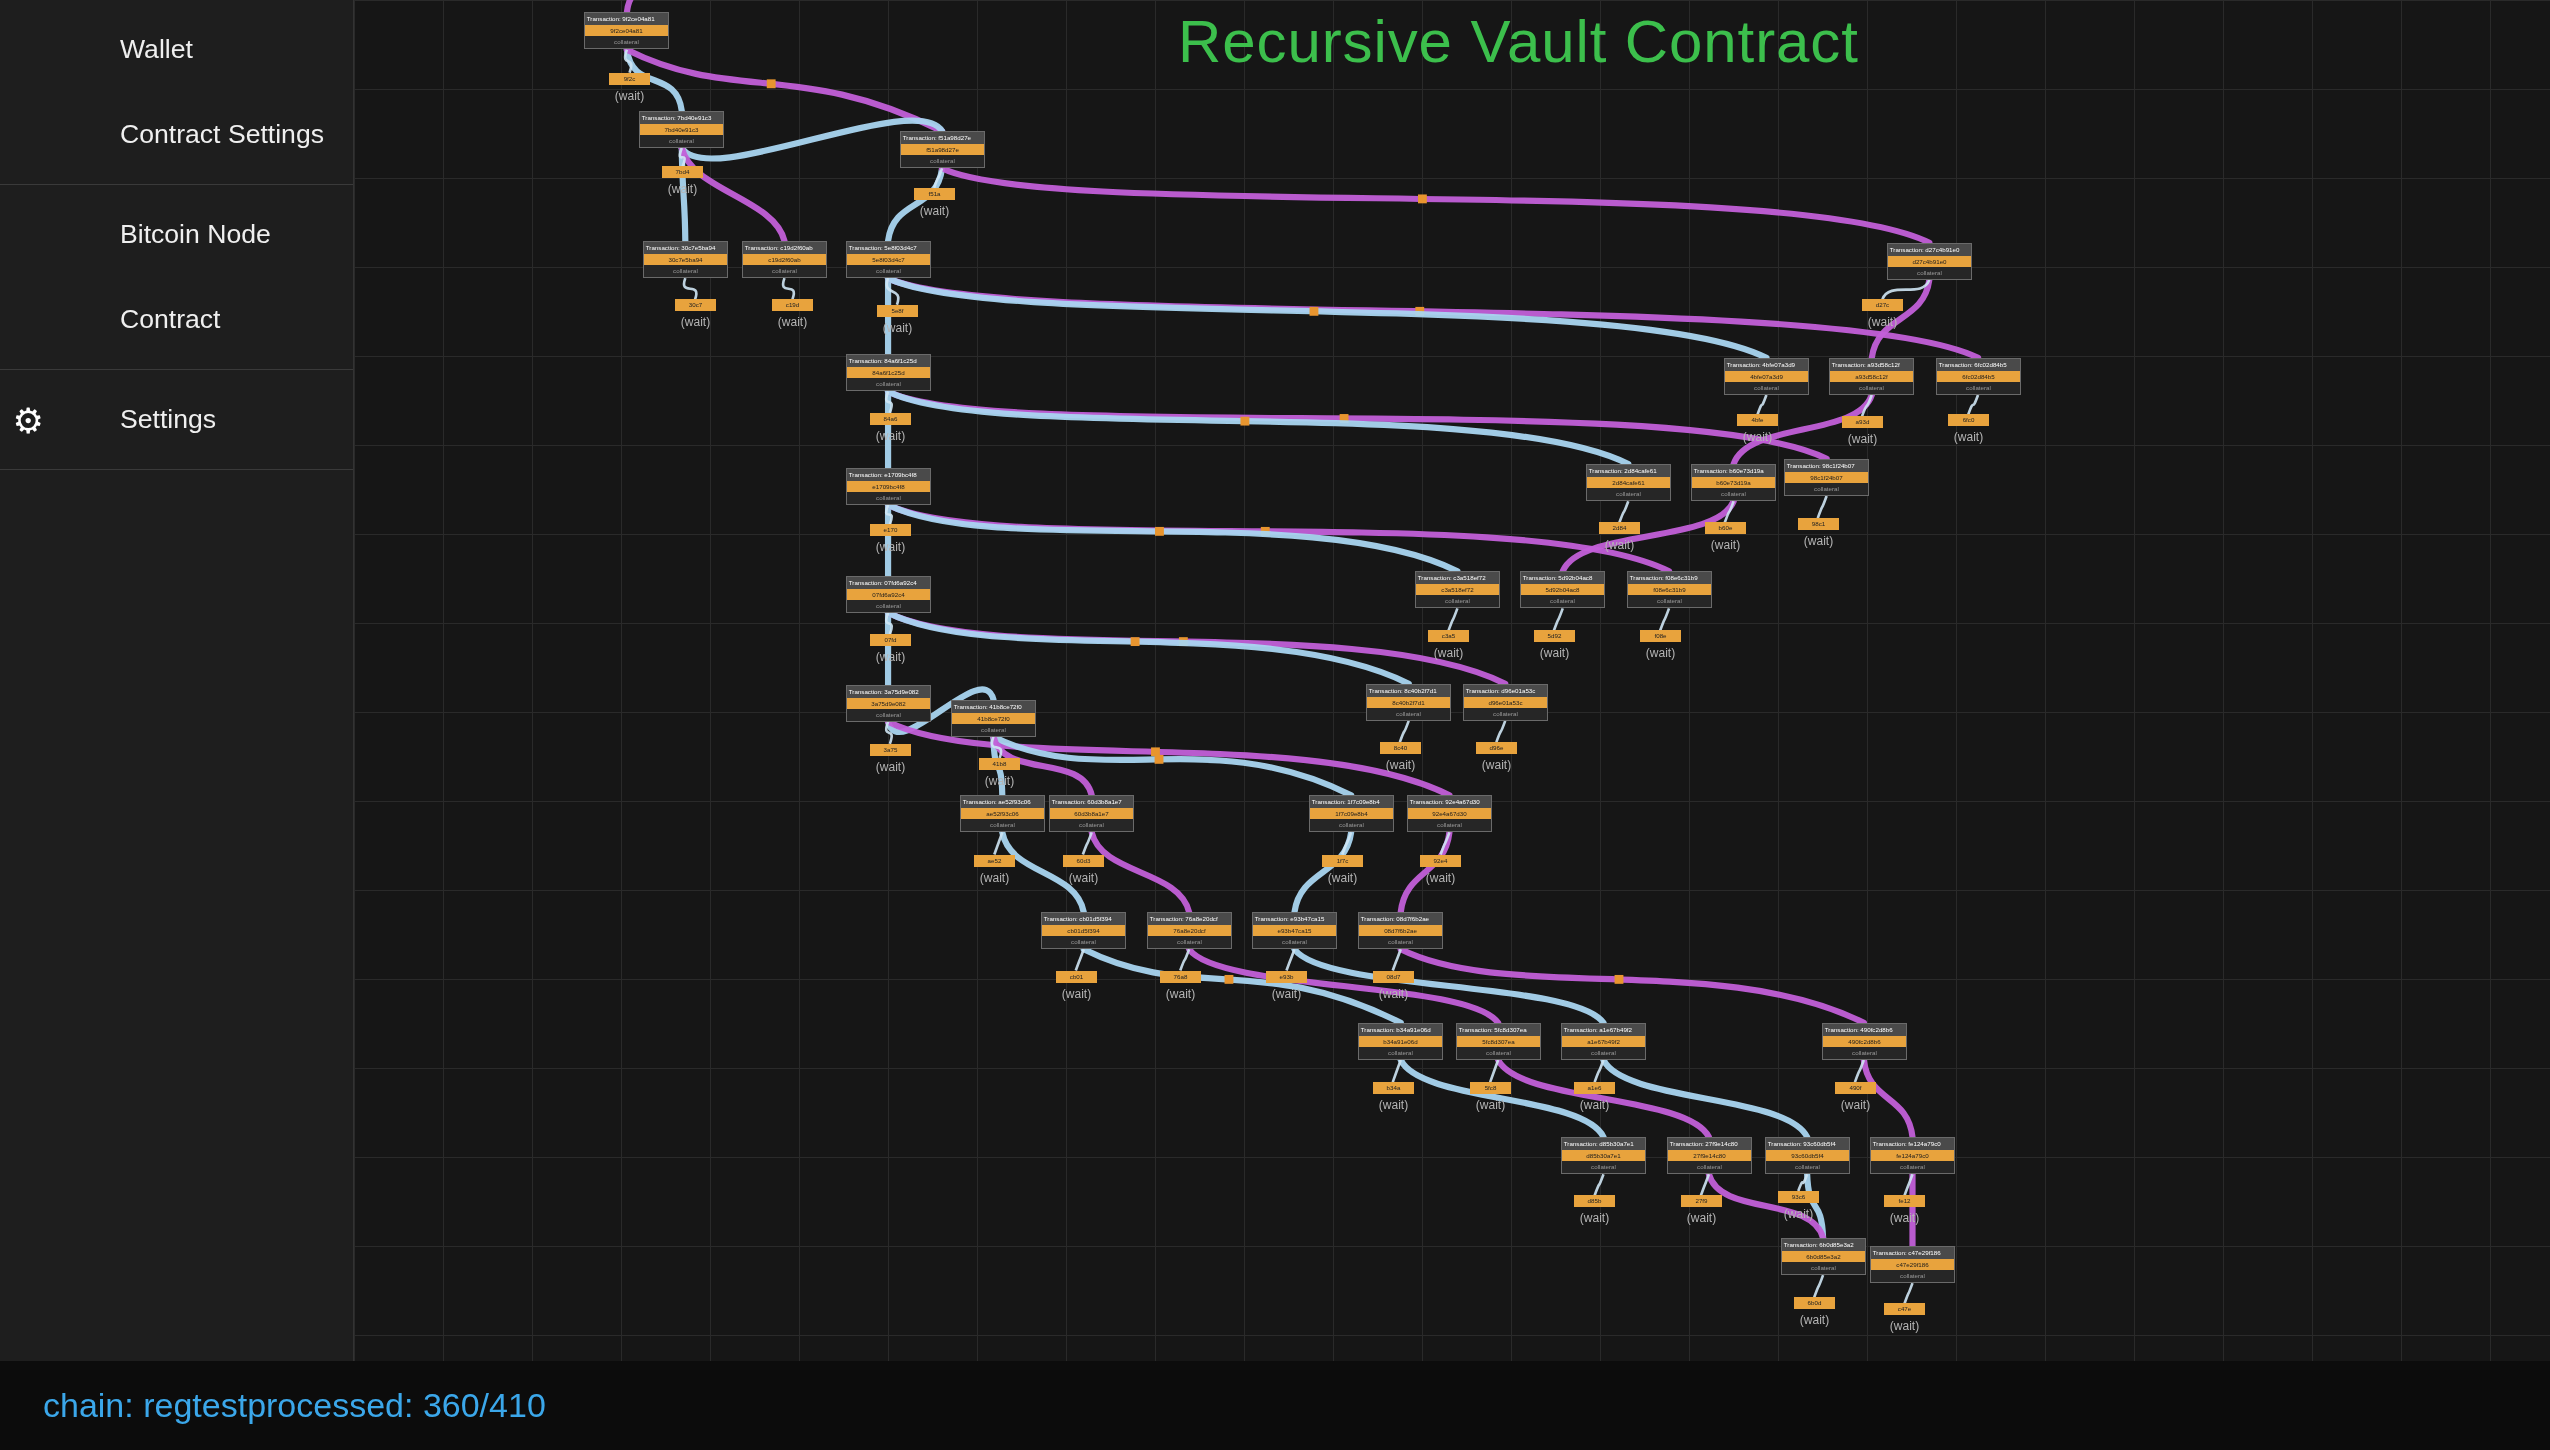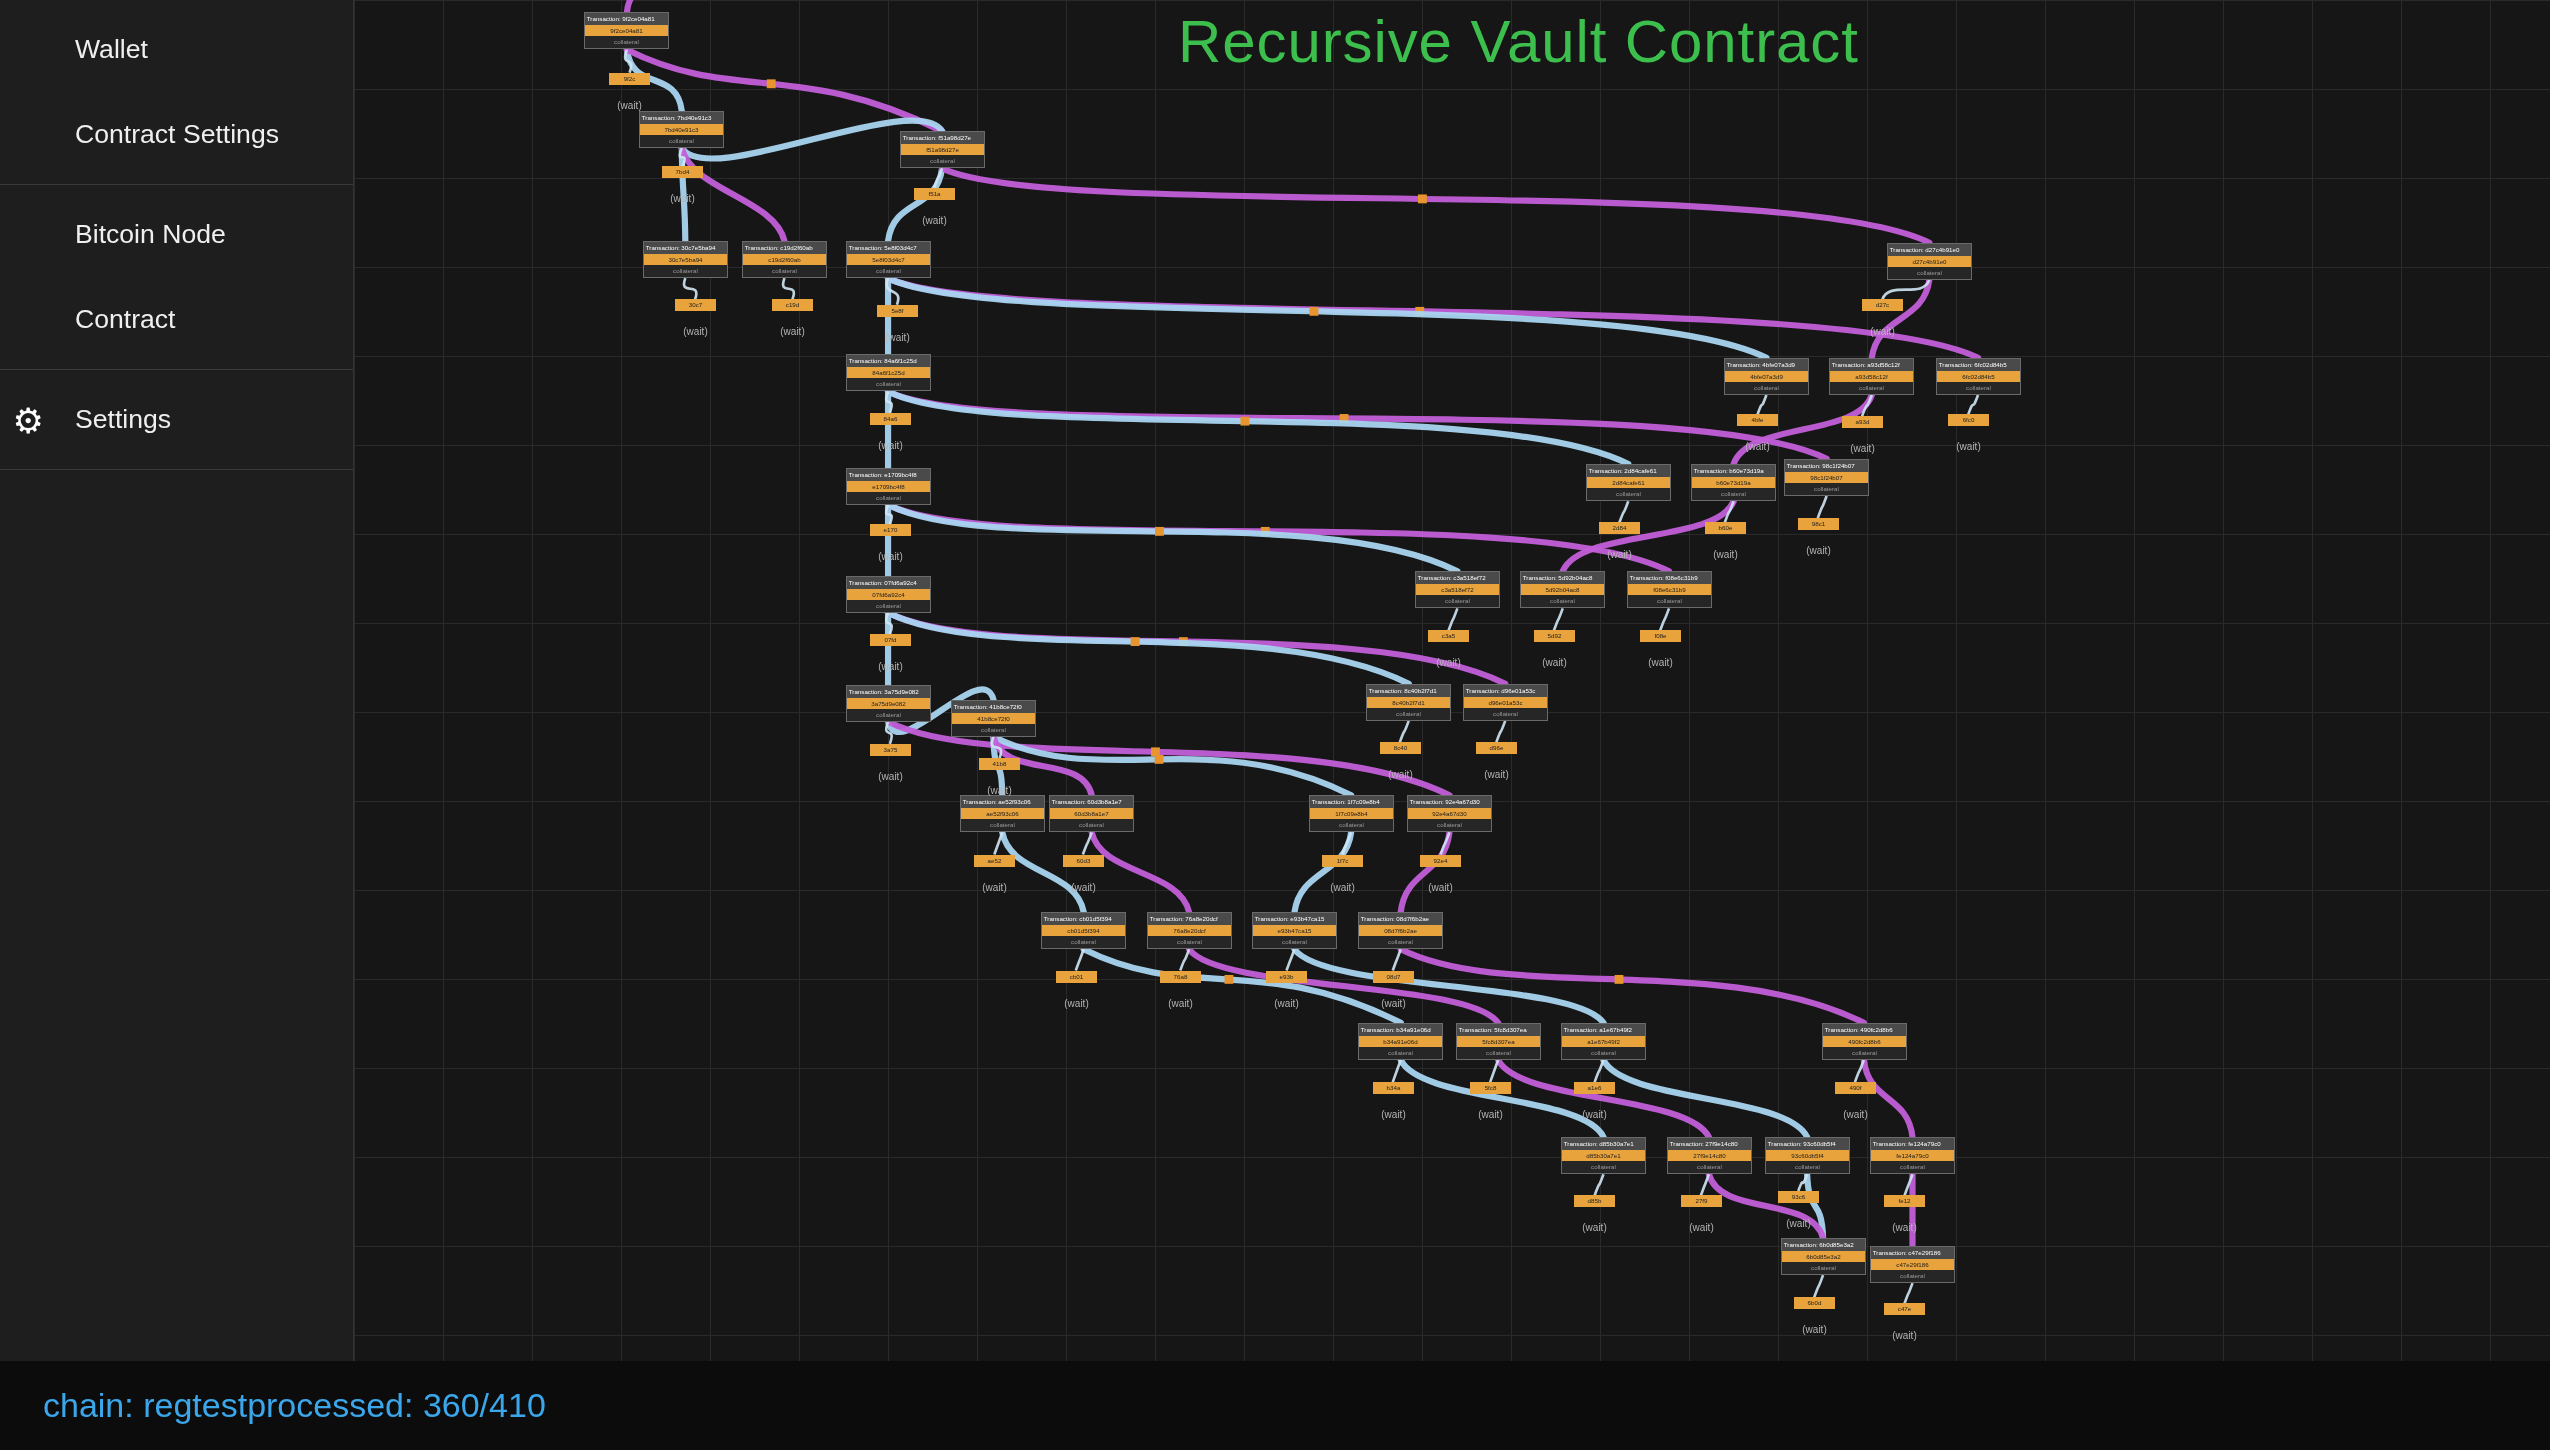--- a/index.html
+++ b/index.html
@@ -33,37 +33,37 @@
   .edge-marker{fill:var(--marker-orange);}
   .wait-link{fill:none;stroke:#cfe6f4;stroke-width:3px;opacity:.9;}
 
   .tx-node{position:absolute;width:85px;background:#262626;border:0.9px solid #6a6a6a;line-height:0;}
   .tx-head{height:11.5px;background:#4a4a4a;color:#fff;font-size:6.2px;line-height:11.5px;padding:0 1.8px;white-space:nowrap;overflow:hidden;}
   .tx-out{height:11.5px;background:var(--node-orange);color:#1c1c1c;font-size:6.2px;line-height:11.5px;text-align:center;white-space:nowrap;overflow:hidden;}
   .tx-tag{height:11.5px;color:#9a9a9a;font-size:6.2px;line-height:11.5px;text-align:center;}
 
   .wait-node{position:absolute;width:41px;text-align:center;}
   .wait-chip{height:11.5px;background:var(--node-orange);font-size:6.2px;line-height:11.5px;color:#222;overflow:hidden;}
-  .wait-label{font-size:10px;color:#b5b5b5;margin-top:17px;line-height:8.9px;}
+  .wait-label{font-size:12px;color:#b5b5b5;margin-top:7px;line-height:8.9px;}
 
   
   .page-title{
     position:absolute;left:1178px;top:7px;z-index:4;
     font-size:60px;color:var(--title-green);letter-spacing:0.9px;font-weight:400;
     white-space:nowrap;
   }
 
   
   .sidebar{
     position:absolute;left:0;top:0;width:354px;height:1362px;z-index:10;
     background:#1e1e1e;border-right:0.9px solid #333;
   }
   .sb-group{border-bottom:0.9px solid #3a3a3a;padding:7px 0;}
   .sb-item{position:relative;height:85px;display:flex;align-items:center;cursor:pointer;}
-  .sb-label{color:#efefef;font-size:26.6px;padding-left:75px;}
+  .sb-label{color:#efefef;font-size:26.6px;padding-left:120px;}
   .sb-icon{position:absolute;left:12.4px;top:50%;transform:translateY(-50%);color:#fff;font-size:35px;line-height:35px;}
 
   
   .statusbar{
     position:absolute;left:0;bottom:0;width:2550px;height:89px;z-index:11;
     background:#0c0c0c;display:flex;align-items:center;padding-left:43px;
     font-size:34px;color:var(--status-blue);
   }
   .statusbar span{white-space:pre;}
 </style>

